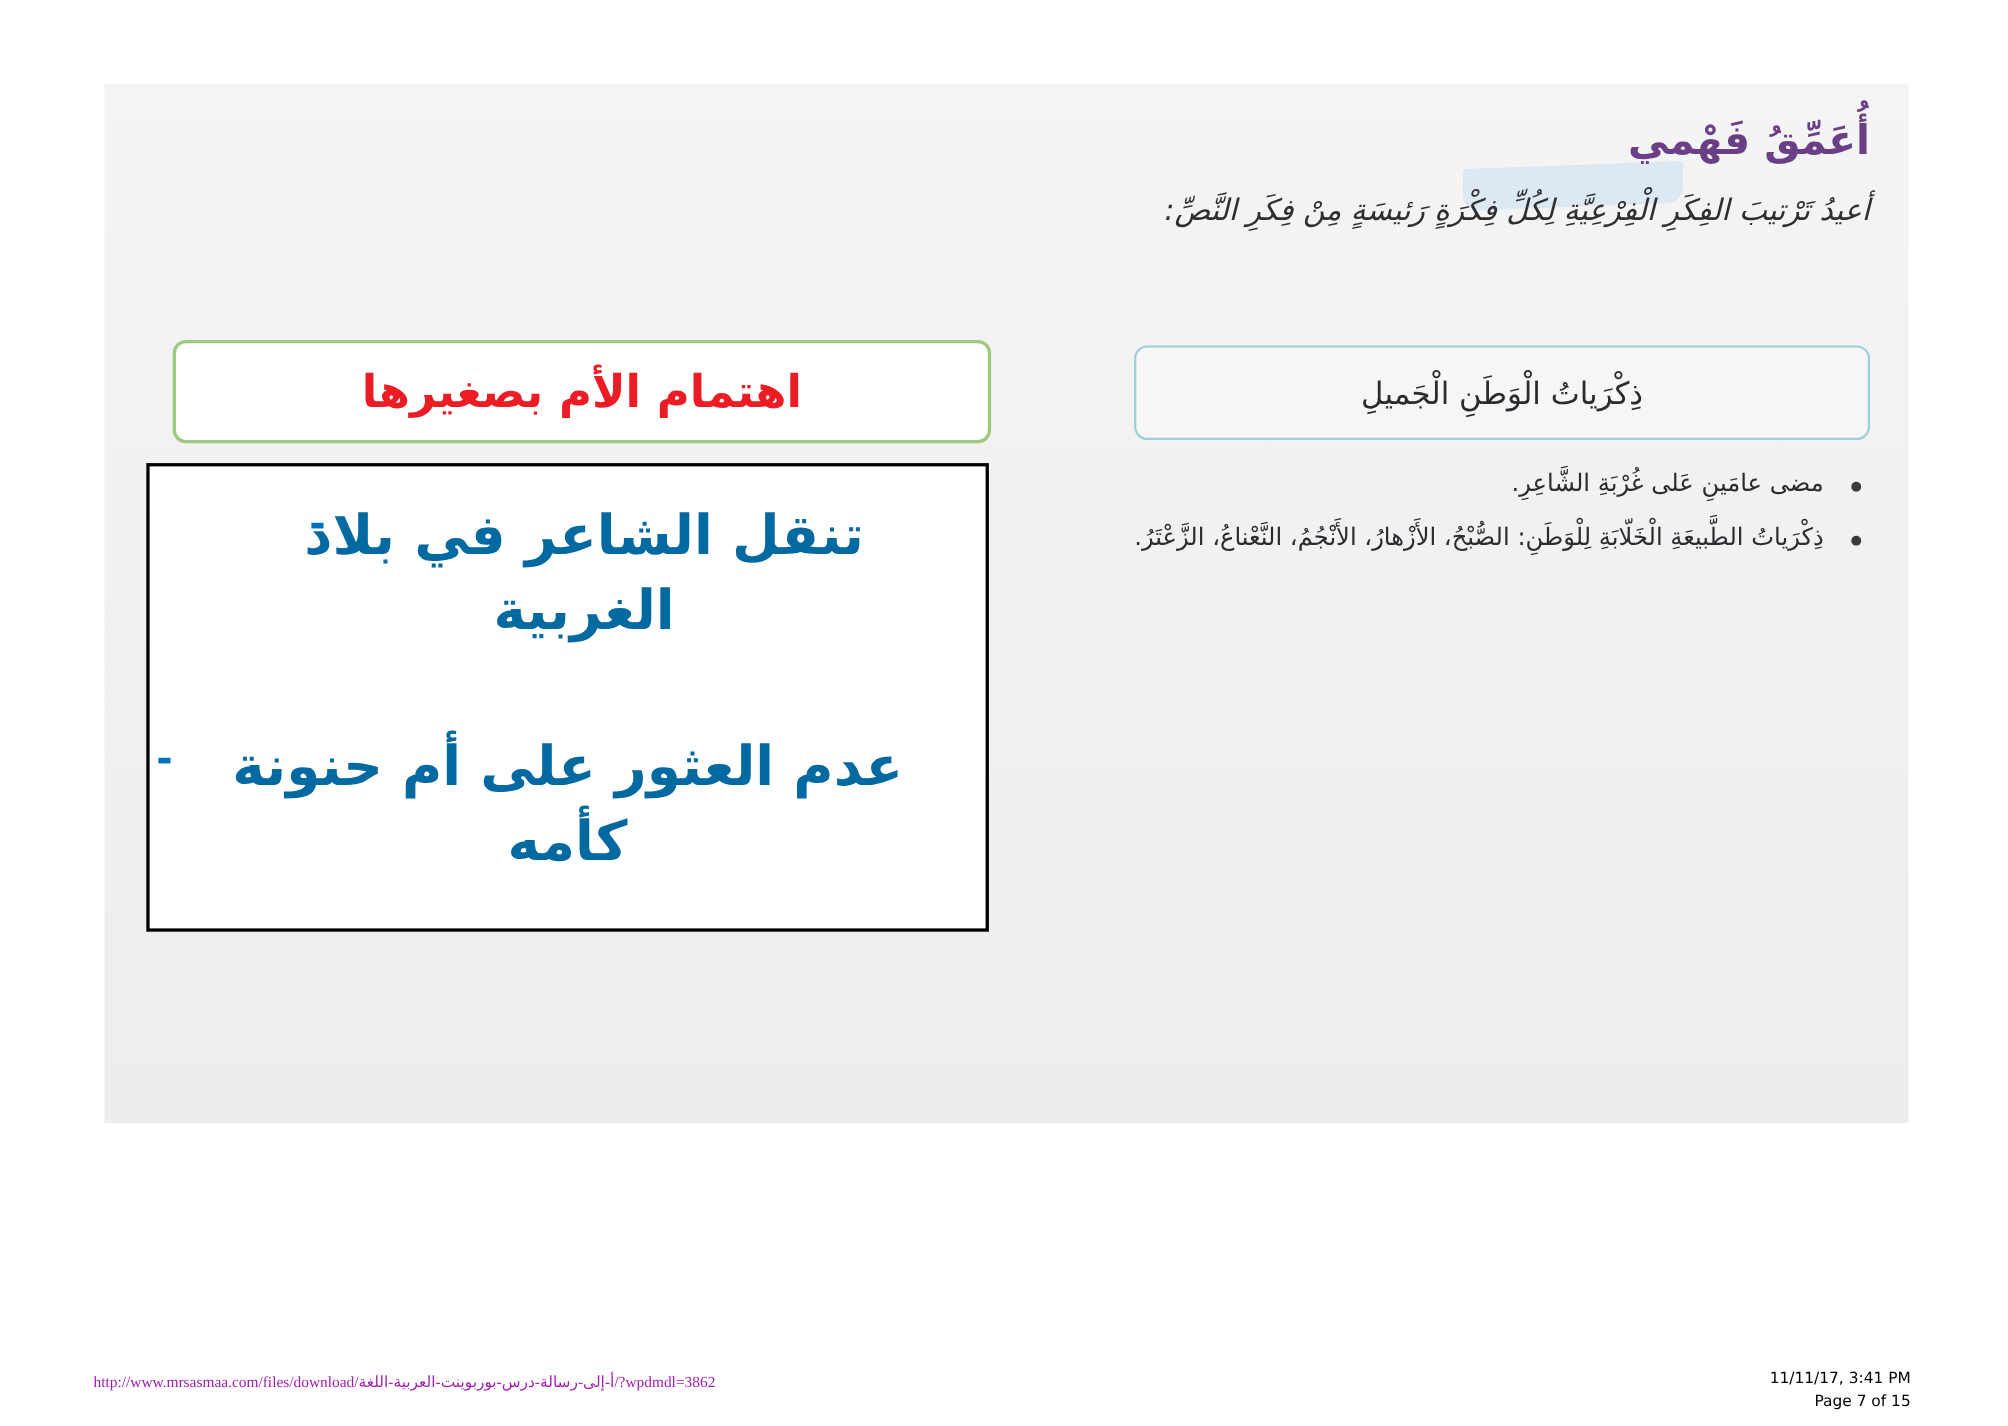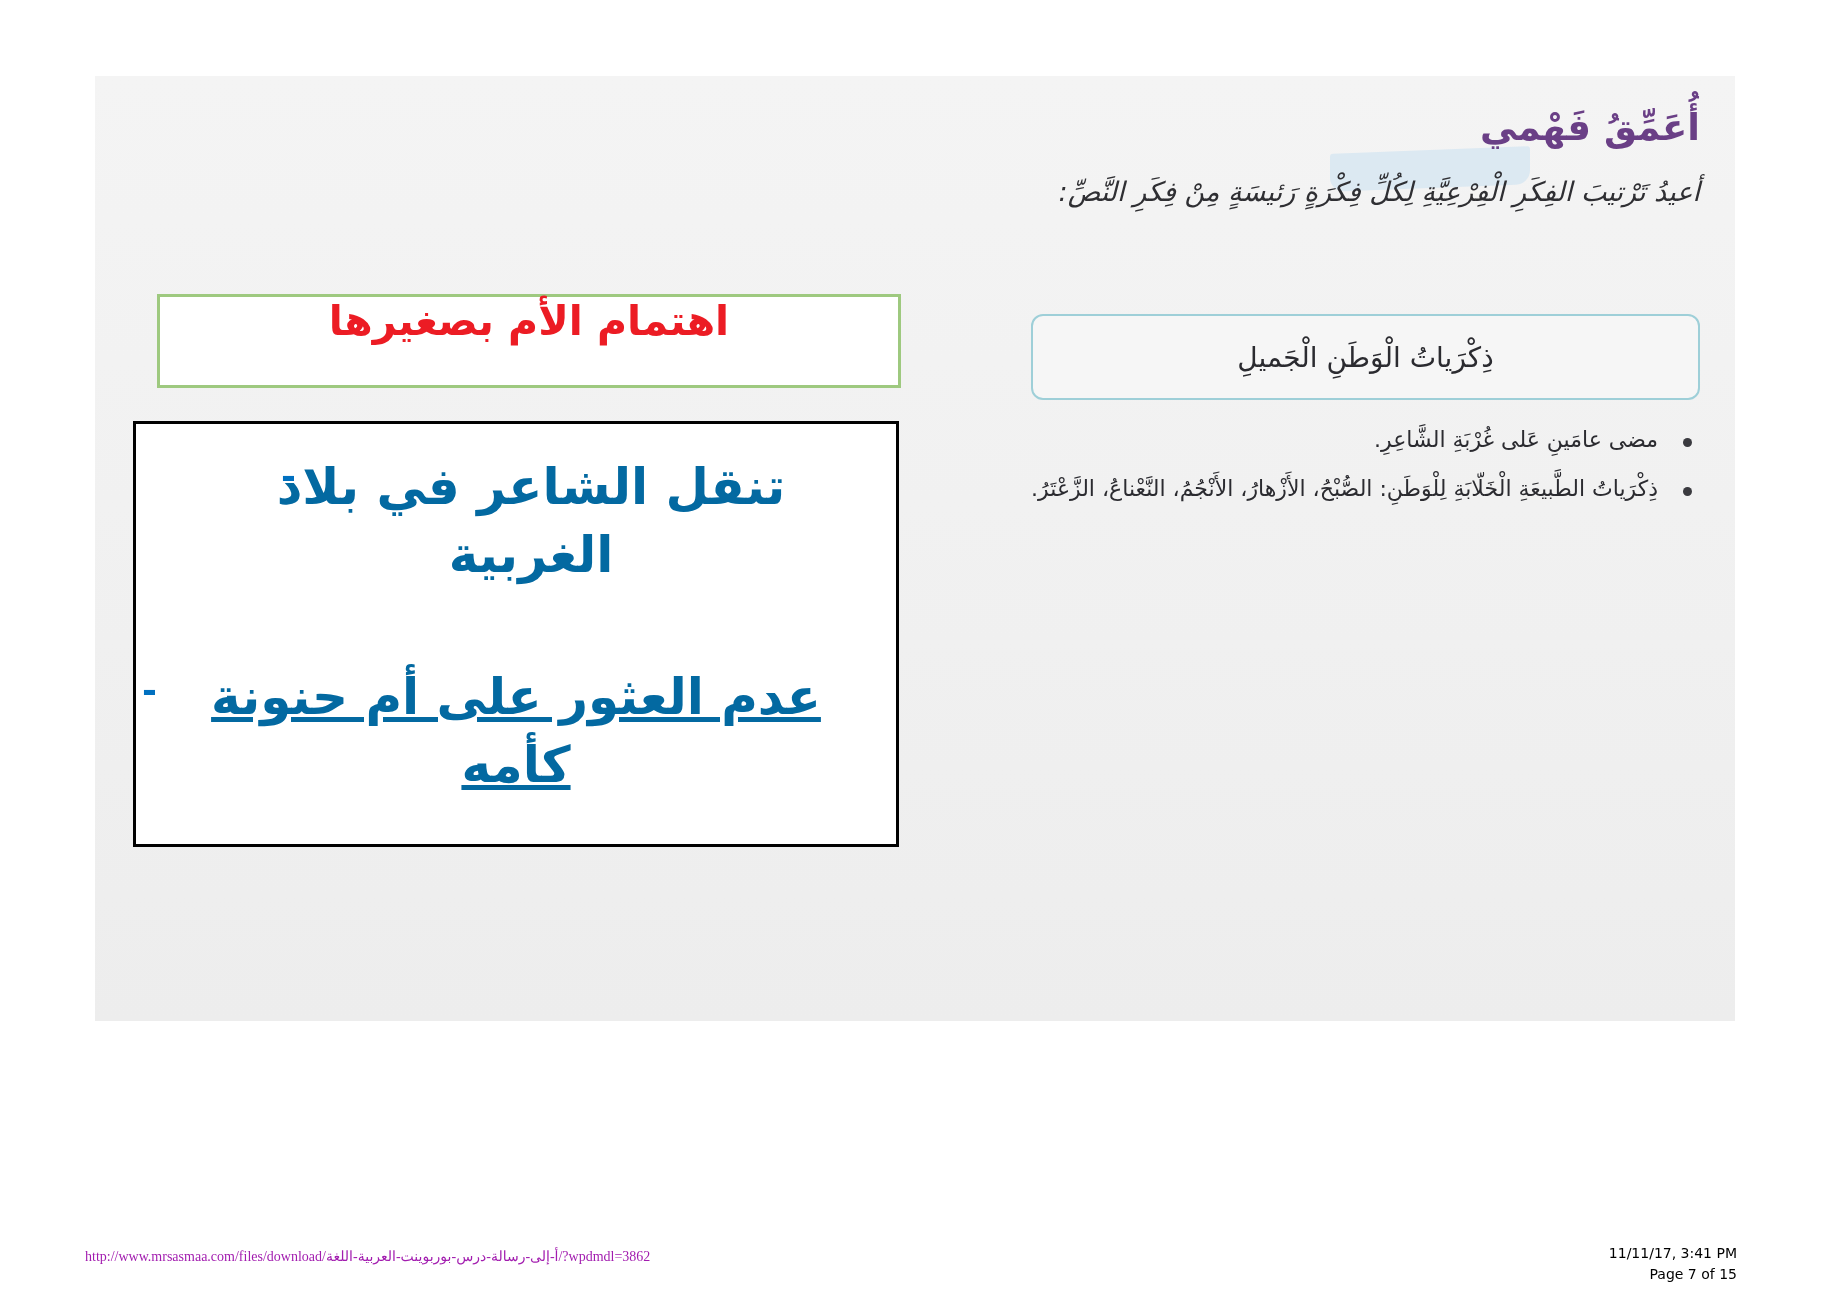--- a/index.html
+++ b/index.html
@@ -111,28 +111,28 @@
     width: 9px;
     height: 9px;
     background: #3a3a3f;
     border-radius: 50%;
   }
 
   
   #answer-box-1 {
     position: absolute;
     left: 62px;
-    top: 218px;
+    top: 233px;
     width: 738px;
     height: 88px;
     background: #ffffff;
     border: 3px solid #9ec97f;
-    border-radius: 0;
+    border-radius: 12px;
     display: flex;
-    align-items: flex-start;
+    align-items: center;
     justify-content: center;
   }
   #answer-text-1 {
     font-size: 41px;
     font-weight: bold;
     color: #ec1c24;
     direction: rtl;
   }
 
   
@@ -156,21 +156,20 @@
   }
   #answer-line-1 {
     right: 40px;
     top: 30px;
     width: 650px;
   }
   #answer-line-2 {
     right: 20px;
     top: 240px;
     width: 720px;
-    text-decoration: underline;
   }
   .dash {
     font-weight: bold;
     color: #0070c0;
   }
   #dash-1 {
     position: absolute;
     right: 600px;
     top: 32px;
     font-size: 36px;

